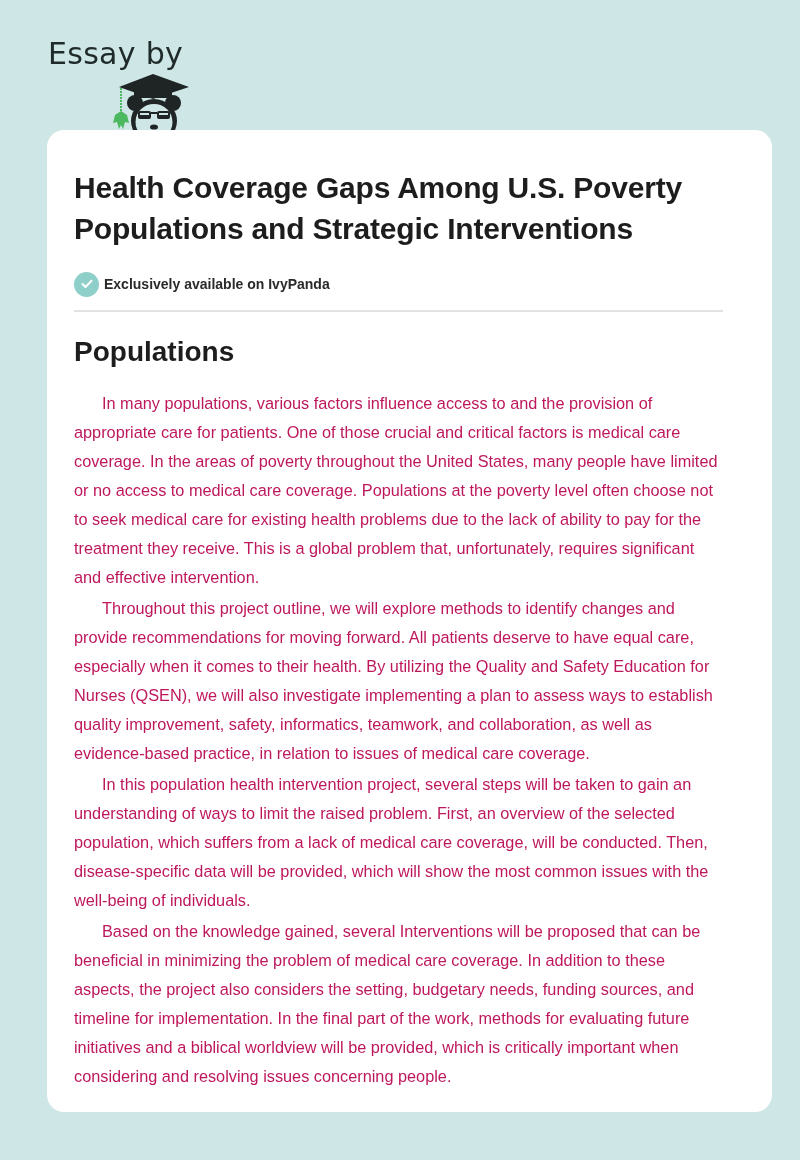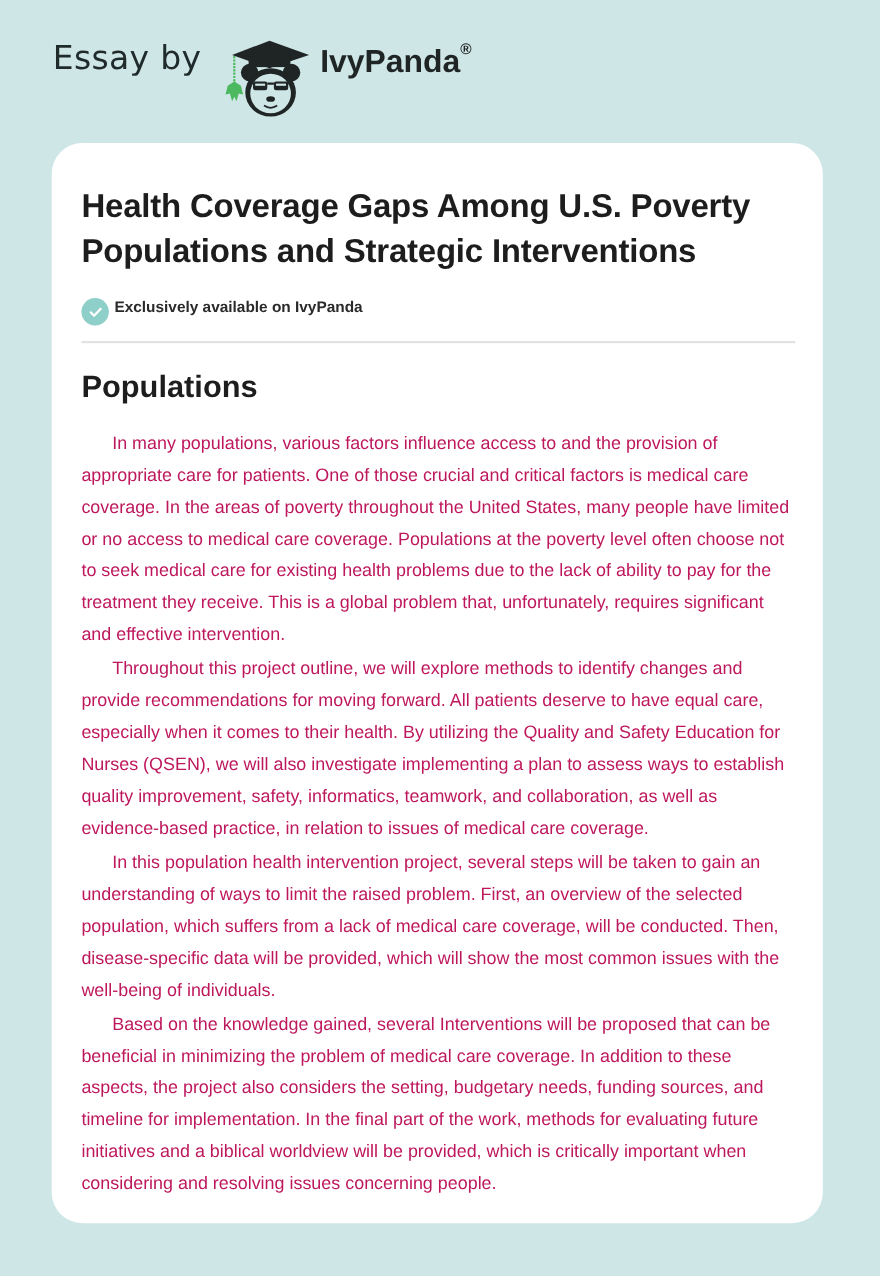--- a/index.html
+++ b/index.html
@@ -13,21 +13,22 @@
       font-family: "Liberation Sans", sans-serif;
       position: relative;
       overflow: hidden;
     }
     .header {
       position: absolute;
       left: 48px;
       top: 34px;
       height: 76px;
       display: flex;
-      align-items: flex-start;
+      align-items: flex-end;
+      flex-direction: column;
     }
     .essay-by {
       font-family: "DejaVu Sans", sans-serif;
       font-size: 30px;
       color: #1f2a2a;
       letter-spacing: 0.3px;
       margin-right: 16px;
       margin-top: 2px;
     }
     .logo-icon {
@@ -48,40 +49,41 @@
       position: relative;
       top: -4px;
     }
     .card {
       position: absolute;
       left: 47px;
       top: 130px;
       width: 701px;
       height: 982px;
       background: #ffffff;
-      border-radius: 28px;
+      border-radius: 17px;
+      padding-left: 24px;
     }
     .card-inner {
       position: absolute;
       left: 27px;
       top: 0;
       width: 650px;
     }
     .title {
       margin: 37px 0 0 0;
       font-size: 30px;
       line-height: 41px;
       font-weight: bold;
       color: #1d1d1d;
       letter-spacing: -0.2px;
     }
     .exclusive {
       margin-top: 22px;
       display: flex;
-      align-items: flex-start;
+      align-items: center;
       height: 26px;
     }
     .check-icon {
       width: 25px;
       height: 25px;
       border-radius: 50%;
       background: #8ecfc9;
       display: flex;
       align-items: center;
       justify-content: center;

